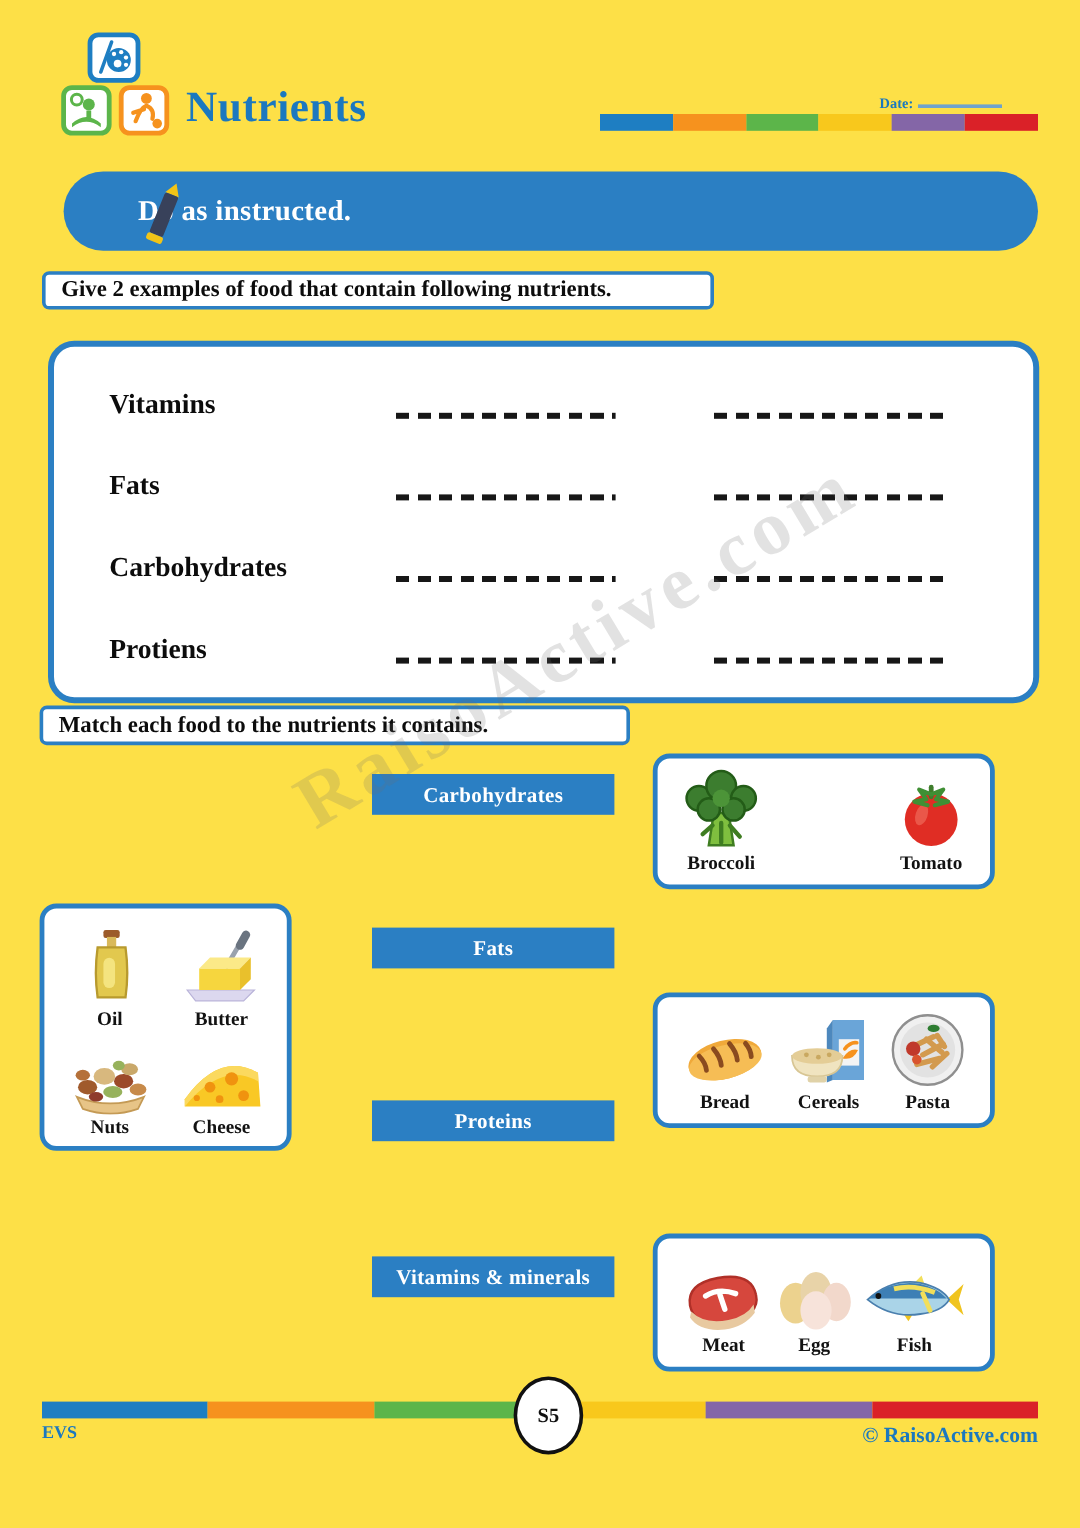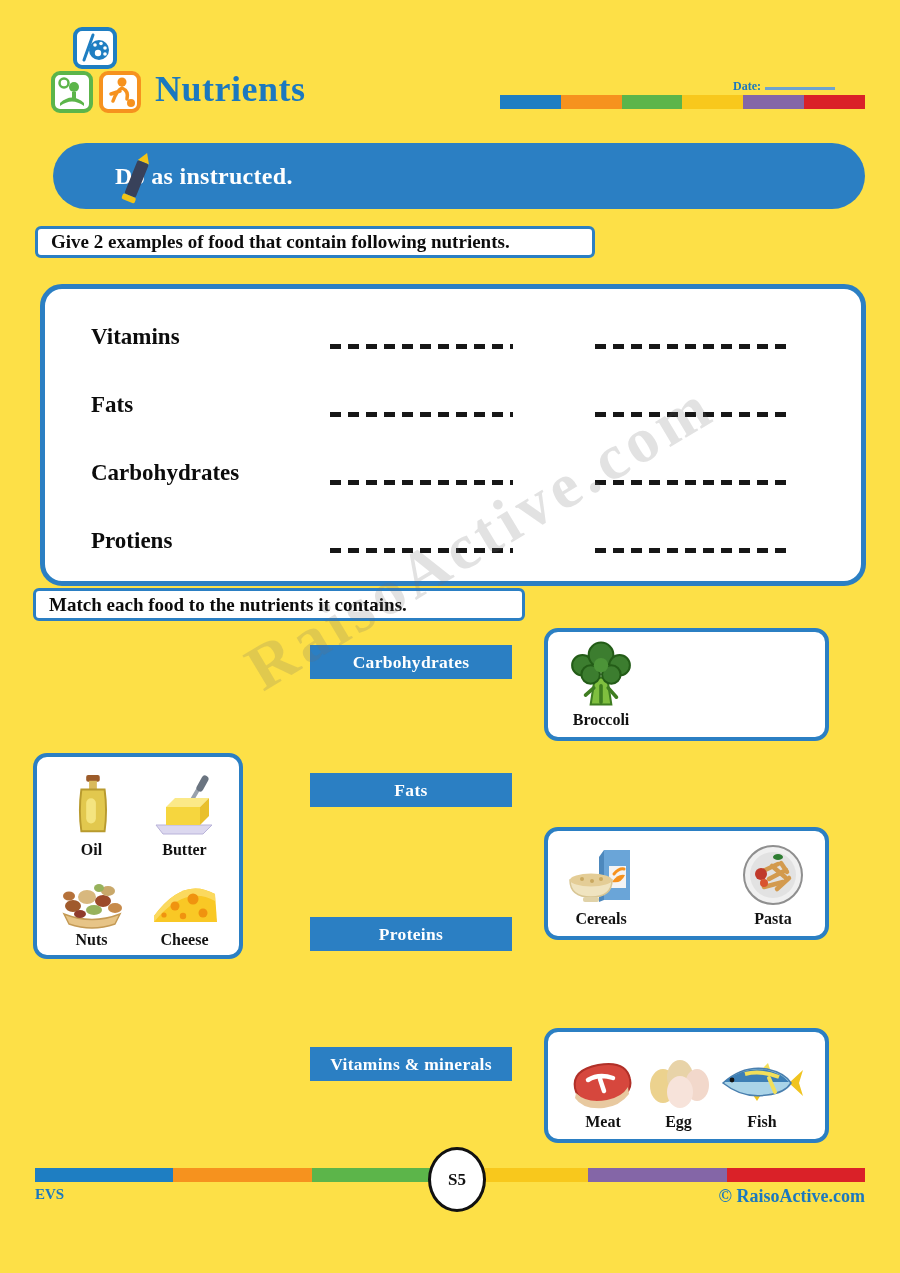--- a/index.html
+++ b/index.html
@@ -167,20 +167,29 @@
           <circle cx="14" cy="24" r="10"></circle>
             <circle cx="32" cy="14" r="12"></circle>
             <circle cx="50" cy="24" r="10"></circle>
           <circle cx="22" cy="33" r="9"></circle>
             <circle cx="42" cy="33" r="9"></circle>
         </g>
         <circle cx="32" cy="24" r="7" fill="#4c9438"></circle>
       </svg>
       <span class="fname">Broccoli</span>
     </div>
+    <div class="food-item">
+      <svg width="58" height="60" viewBox="0 0 58 58">
+        <circle cx="29" cy="33" r="22" fill="#e02d24"></circle>
+        <ellipse cx="21" cy="29" rx="5" ry="9" fill="#ef6f5e" opacity=".65" transform="rotate(18 21 29)"></ellipse>
+        <path d="M29 6 v8" stroke="#3f7d2c" stroke-width="4" stroke-linecap="round"></path>
+        <path d="M29 12 l10 -4 -6 8 10 2 -11 3 M29 12 l-10 -4 6 8 -10 2 11 3" stroke="#3f8f34" stroke-width="3.5" fill="none" stroke-linecap="round" stroke-linejoin="round"></path>
+      </svg>
+      <span class="fname">Tomato</span>
+    </div>
   </div>
 
   <div class="foodbox fatsbox">
     <div class="food-item">
       <svg width="62" height="68" viewBox="0 0 64 66">
         <rect x="26" y="2" width="14" height="7" rx="2" fill="#9c5b2a"></rect>
         <rect x="29" y="8" width="8" height="9" fill="#d9b95a"></rect>
         <path d="M21 17 h24 q3 22 0 43 h-24 q-3 -21 0 -43 z" fill="#e2c84e" stroke="#b89a2e" stroke-width="2"></path>
         <rect x="26" y="26" width="10" height="26" rx="5" fill="#f4e47f"></rect>
       </svg>
@@ -222,20 +231,33 @@
           <circle cx="54" cy="45" r="4.5"></circle>
             <circle cx="34" cy="48" r="3.2"></circle>
             <circle cx="15" cy="47" r="2.6"></circle>
         </g>
       </svg>
       <span class="fname">Cheese</span>
     </div>
   </div>
 
   <div class="foodbox fb-right" style="top:827px">
+    <div class="food-item">
+      <svg width="72" height="62" viewBox="0 0 72 60">
+        <ellipse cx="36" cy="36" rx="31" ry="16" fill="#f0a93a" transform="rotate(-14 36 36)"></ellipse>
+        <ellipse cx="36" cy="38" rx="31" ry="14" fill="#f6bd55" transform="rotate(-14 36 36)"></ellipse>
+        <g stroke="#8a4b1f" stroke-width="4" fill="none" stroke-linecap="round" transform="rotate(-14 36 36)">
+          <path d="M16 28 q4 7 3 13"></path>
+            <path d="M29 25 q4 8 3 15"></path>
+            <path d="M43 24 q4 8 3 15"></path>
+            <path d="M56 27 q3 6 2 12"></path>
+        </g>
+      </svg>
+      <span class="fname">Bread</span>
+    </div>
     <div class="food-item">
       <svg width="66" height="66" viewBox="0 0 66 62">
         <path d="M36 6 h26 v50 h-26 z" fill="#6aa5d8"></path>
         <path d="M36 6 l-5 7 v45 l5 -2 z" fill="#4d88bd"></path>
         <rect x="41" y="22" width="17" height="22" fill="#f4f4f4"></rect>
         <path d="M44 38 q6 -9 13 -7 q-4 9 -13 7 z" fill="#f6921e"></path>
         <path d="M46 30 q5 -6 10 -5" stroke="#f6921e" stroke-width="3" fill="none" stroke-linecap="round"></path>
         <path d="M2 36 q0 17 21 17 q21 0 21 -17 z" fill="#f0e4c0" stroke="#d8c694" stroke-width="1.5"></path>
         <ellipse cx="23" cy="36" rx="21" ry="6.5" fill="#e4cd96"></ellipse>
         <circle cx="14" cy="35" r="2" fill="#c9a860"></circle>

